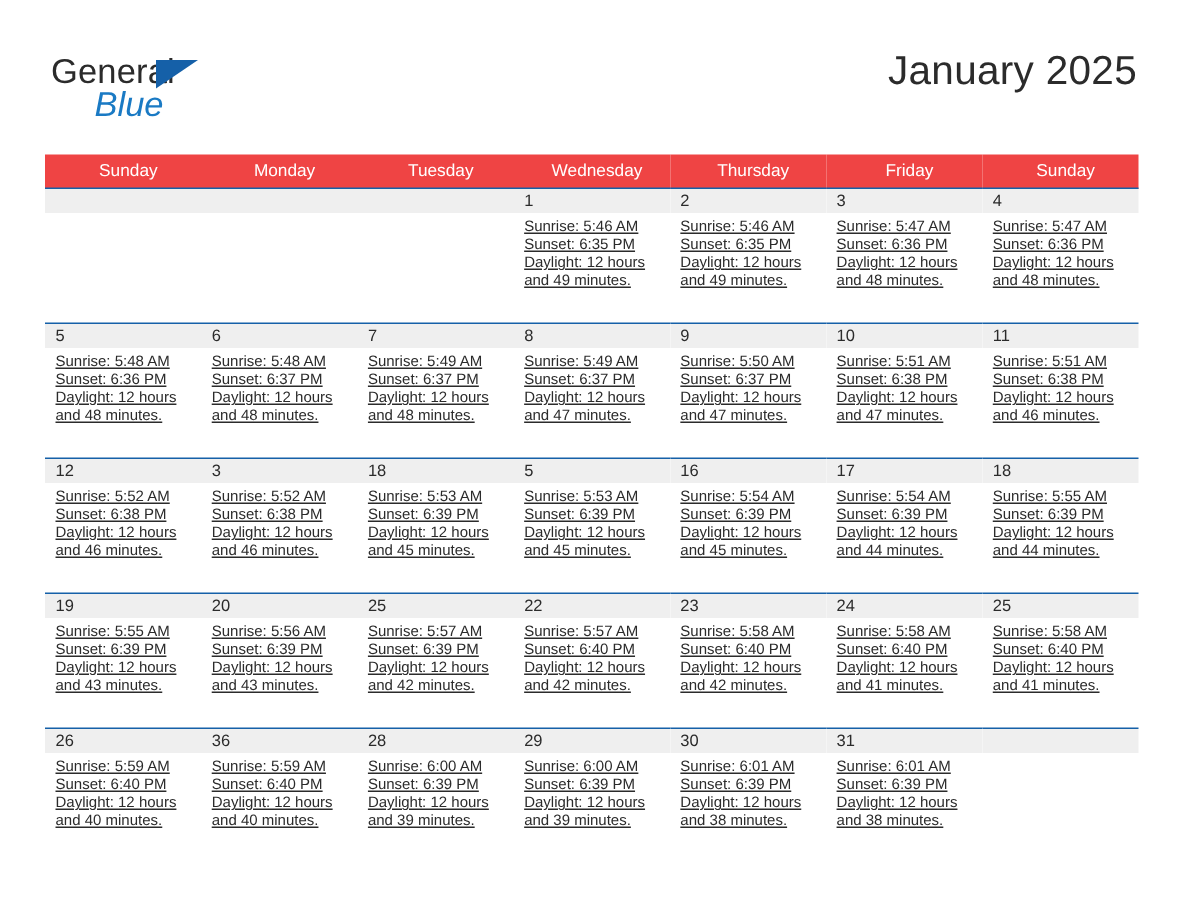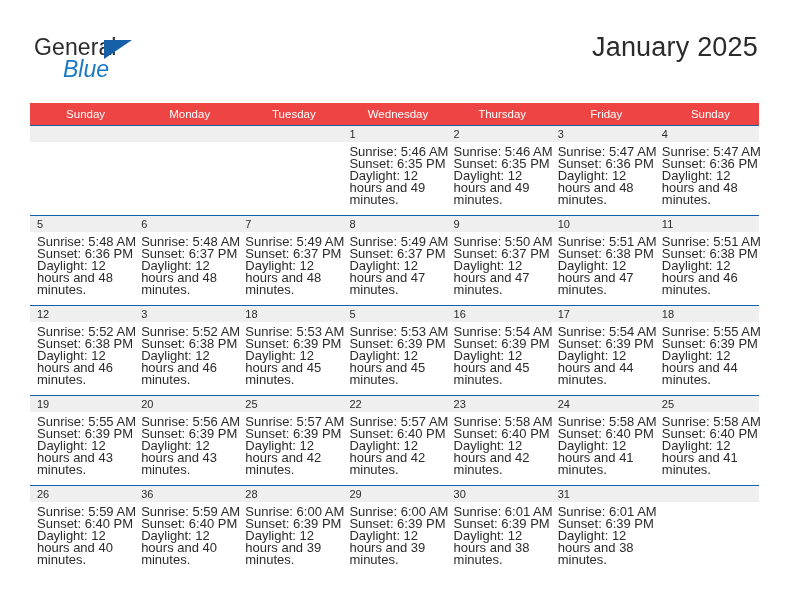--- a/index.html
+++ b/index.html
@@ -112,23 +112,24 @@
     background: #efefef;
     height: 16px;
     padding: 1px 0 1px 7px;
     font-size: 11px;
     color: #2b2b2b;
     line-height: 14px;
   }
   td.empty .daynum-band { color: transparent; }
   .cell-body {
     padding: 4px 5px 0 7px;
-    font-size: 13px;
+    font-size: 10px;
     line-height: 12.1px;
     color: #2b2b2b;
+    text-decoration: underline;
   }
   .cell-body div { white-space: nowrap; }
   .cell-body .wrap { white-space: normal; }
 </style>
 </head>
 <body>
 
 <div class="page">
 
   <div class="header">

